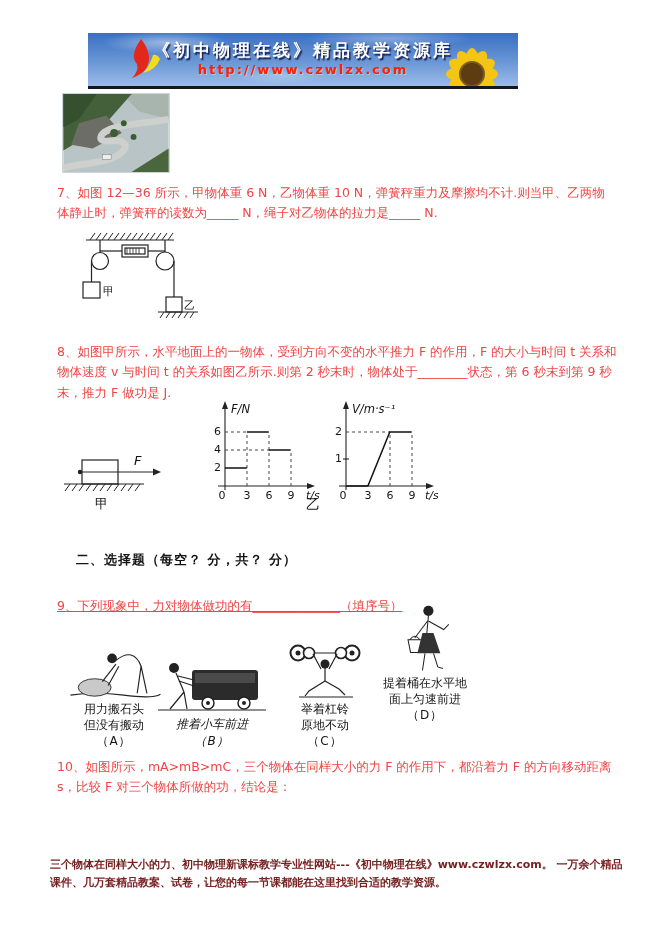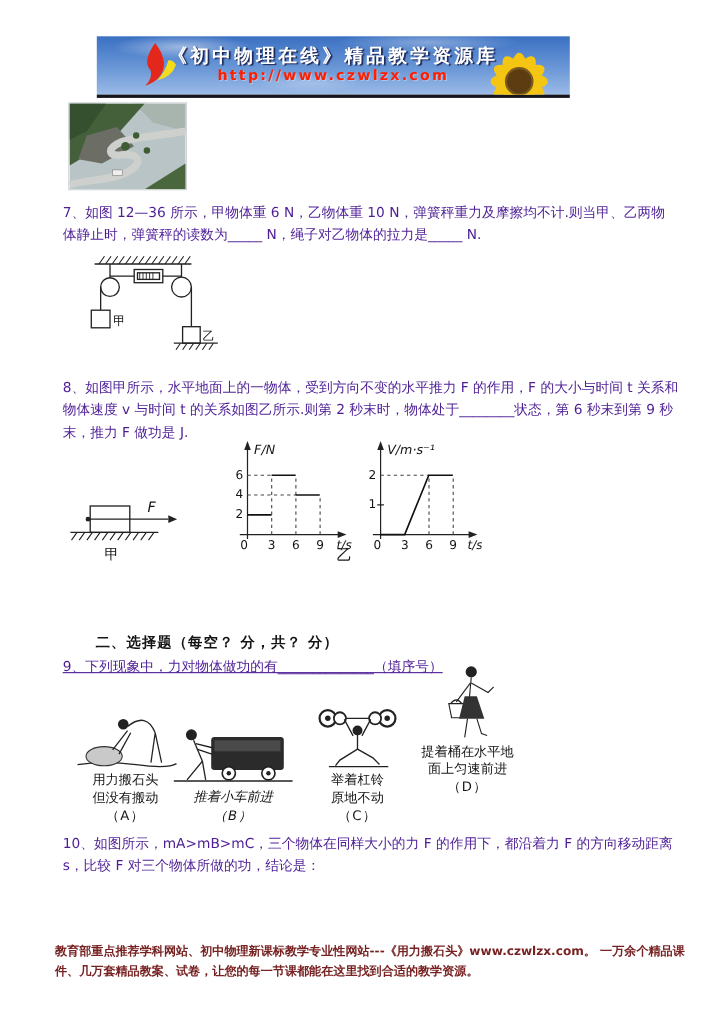--- a/index.html
+++ b/index.html
@@ -18,21 +18,21 @@
   #banner .title { margin-top:6px; color:#ffffff; font-weight:bold; font-size:17px; letter-spacing:3px;
     text-shadow:1.5px 1.5px 1px rgba(15,15,60,.85); }
   #banner .url { color:#ff1f00; font-weight:bold; font-size:13px; letter-spacing:2px;
     text-shadow:1px 1px 0 rgba(255,255,255,.3); }
   #logo { position:absolute; left:30px; top:5px; }
   #sunflower { position:absolute; right:14px; bottom:-6px; }
 
   
   #photo { position:absolute; left:62px; top:93px; width:108px; height:80px; border:1px solid #cfd4d8; }
 
-  .qtext { position:absolute; font-size:12.5px; line-height:1.62; color:#4c1d95; }
+  .qtext { position:absolute; font-size:12.5px; line-height:1.62; color:#ef4444; }
   .section-title { position:absolute; font-size:13px; font-weight:bold; color:#141414; letter-spacing:1px; }
 
   svg .ink { stroke:#222; fill:none; stroke-width:1.2; }
   svg text { font-family:"DejaVu Sans", sans-serif; }
 
   
   .opt { position:absolute; height:120px; display:flex; flex-direction:column;
          justify-content:flex-end; align-items:center; gap:1px; }
   .opt .cap { font-size:12px; line-height:1.25; color:#141414; white-space:nowrap; }
   .opt .tag { font-size:12px; line-height:1.3; color:#141414; letter-spacing:1px; }
@@ -176,21 +176,21 @@
     <text x="16" y="64" font-size="11" text-anchor="end" fill="#141414">1</text>
     <text x="17" y="101" font-size="11" text-anchor="middle" fill="#141414">0</text>
     <text x="42" y="101" font-size="11" text-anchor="middle" fill="#141414">3</text>
     <text x="64" y="101" font-size="11" text-anchor="middle" fill="#141414">6</text>
     <text x="86" y="101" font-size="11" text-anchor="middle" fill="#141414">9</text>
     <text x="99" y="101" font-size="11" font-style="italic" fill="#141414">t/s</text>
   </svg>
 
   <div class="yi-caption">乙</div>
 
-  <div class="section-title" style="left:87px; top:551px;margin-top:24px;">二、选择题（每空？ 分，共？ 分）</div>
+  <div class="section-title" style="left:76px; top:551px;">二、选择题（每空？ 分，共？ 分）</div>
   <div class="qtext" style="left:57px; top:596px; width:560px;text-decoration:underline;">9、下列现象中，力对物体做功的有______________（填序号）</div>
 
   <div class="opt" style="left:56px; top:630px; width:116px;">
     <svg width="100" height="60" viewBox="0 0 100 62">
       <path d="M5,56 Q30,52 60,56 T98,55" class="ink"></path>
       <ellipse cx="30" cy="48" rx="17" ry="9" fill="#c9c9c9" stroke="#333"></ellipse>
       <circle cx="48" cy="18" r="5" fill="#222"></circle>
       <path d="M52,20 Q70,6 78,26" class="ink" stroke-width="2.4"></path>
       <path d="M78,26 L74,54 M78,26 L84,54" class="ink" stroke-width="2"></path>
       <path d="M52,24 L38,42 M55,26 L44,46" class="ink" stroke-width="1.8"></path>
@@ -250,15 +250,15 @@
       <polygon points="33,34 46,34 54,58 27,58" fill="#333"></polygon>
       <path d="M36,58 L33,78 M46,58 L51,74 L57,76" class="ink" stroke-width="2.2"></path>
     </svg>
     <div class="cap">提着桶在水平地</div>
     <div class="cap">面上匀速前进</div>
     <div class="tag">（D）</div>
   </div>
 
   <div class="qtext" style="left:57px; top:757px; width:562px;">10、如图所示，mA&gt;mB&gt;mC，三个物体在同样大小的力 F 的作用下，都沿着力 F 的方向移动距离 s，比较 F 对三个物体所做的功，结论是：</div>
 
-  <div id="footer">教育部重点推荐学科网站、初中物理新课标教学专业性网站---《用力搬石头》www.czwlzx.com。 一万余个精品课件、几万套精品教案、试卷，让您的每一节课都能在这里找到合适的教学资源。</div>
+  <div id="footer">三个物体在同样大小的力、初中物理新课标教学专业性网站---《初中物理在线》www.czwlzx.com。 一万余个精品课件、几万套精品教案、试卷，让您的每一节课都能在这里找到合适的教学资源。</div>
 
 </div>
 
 </body></html>

